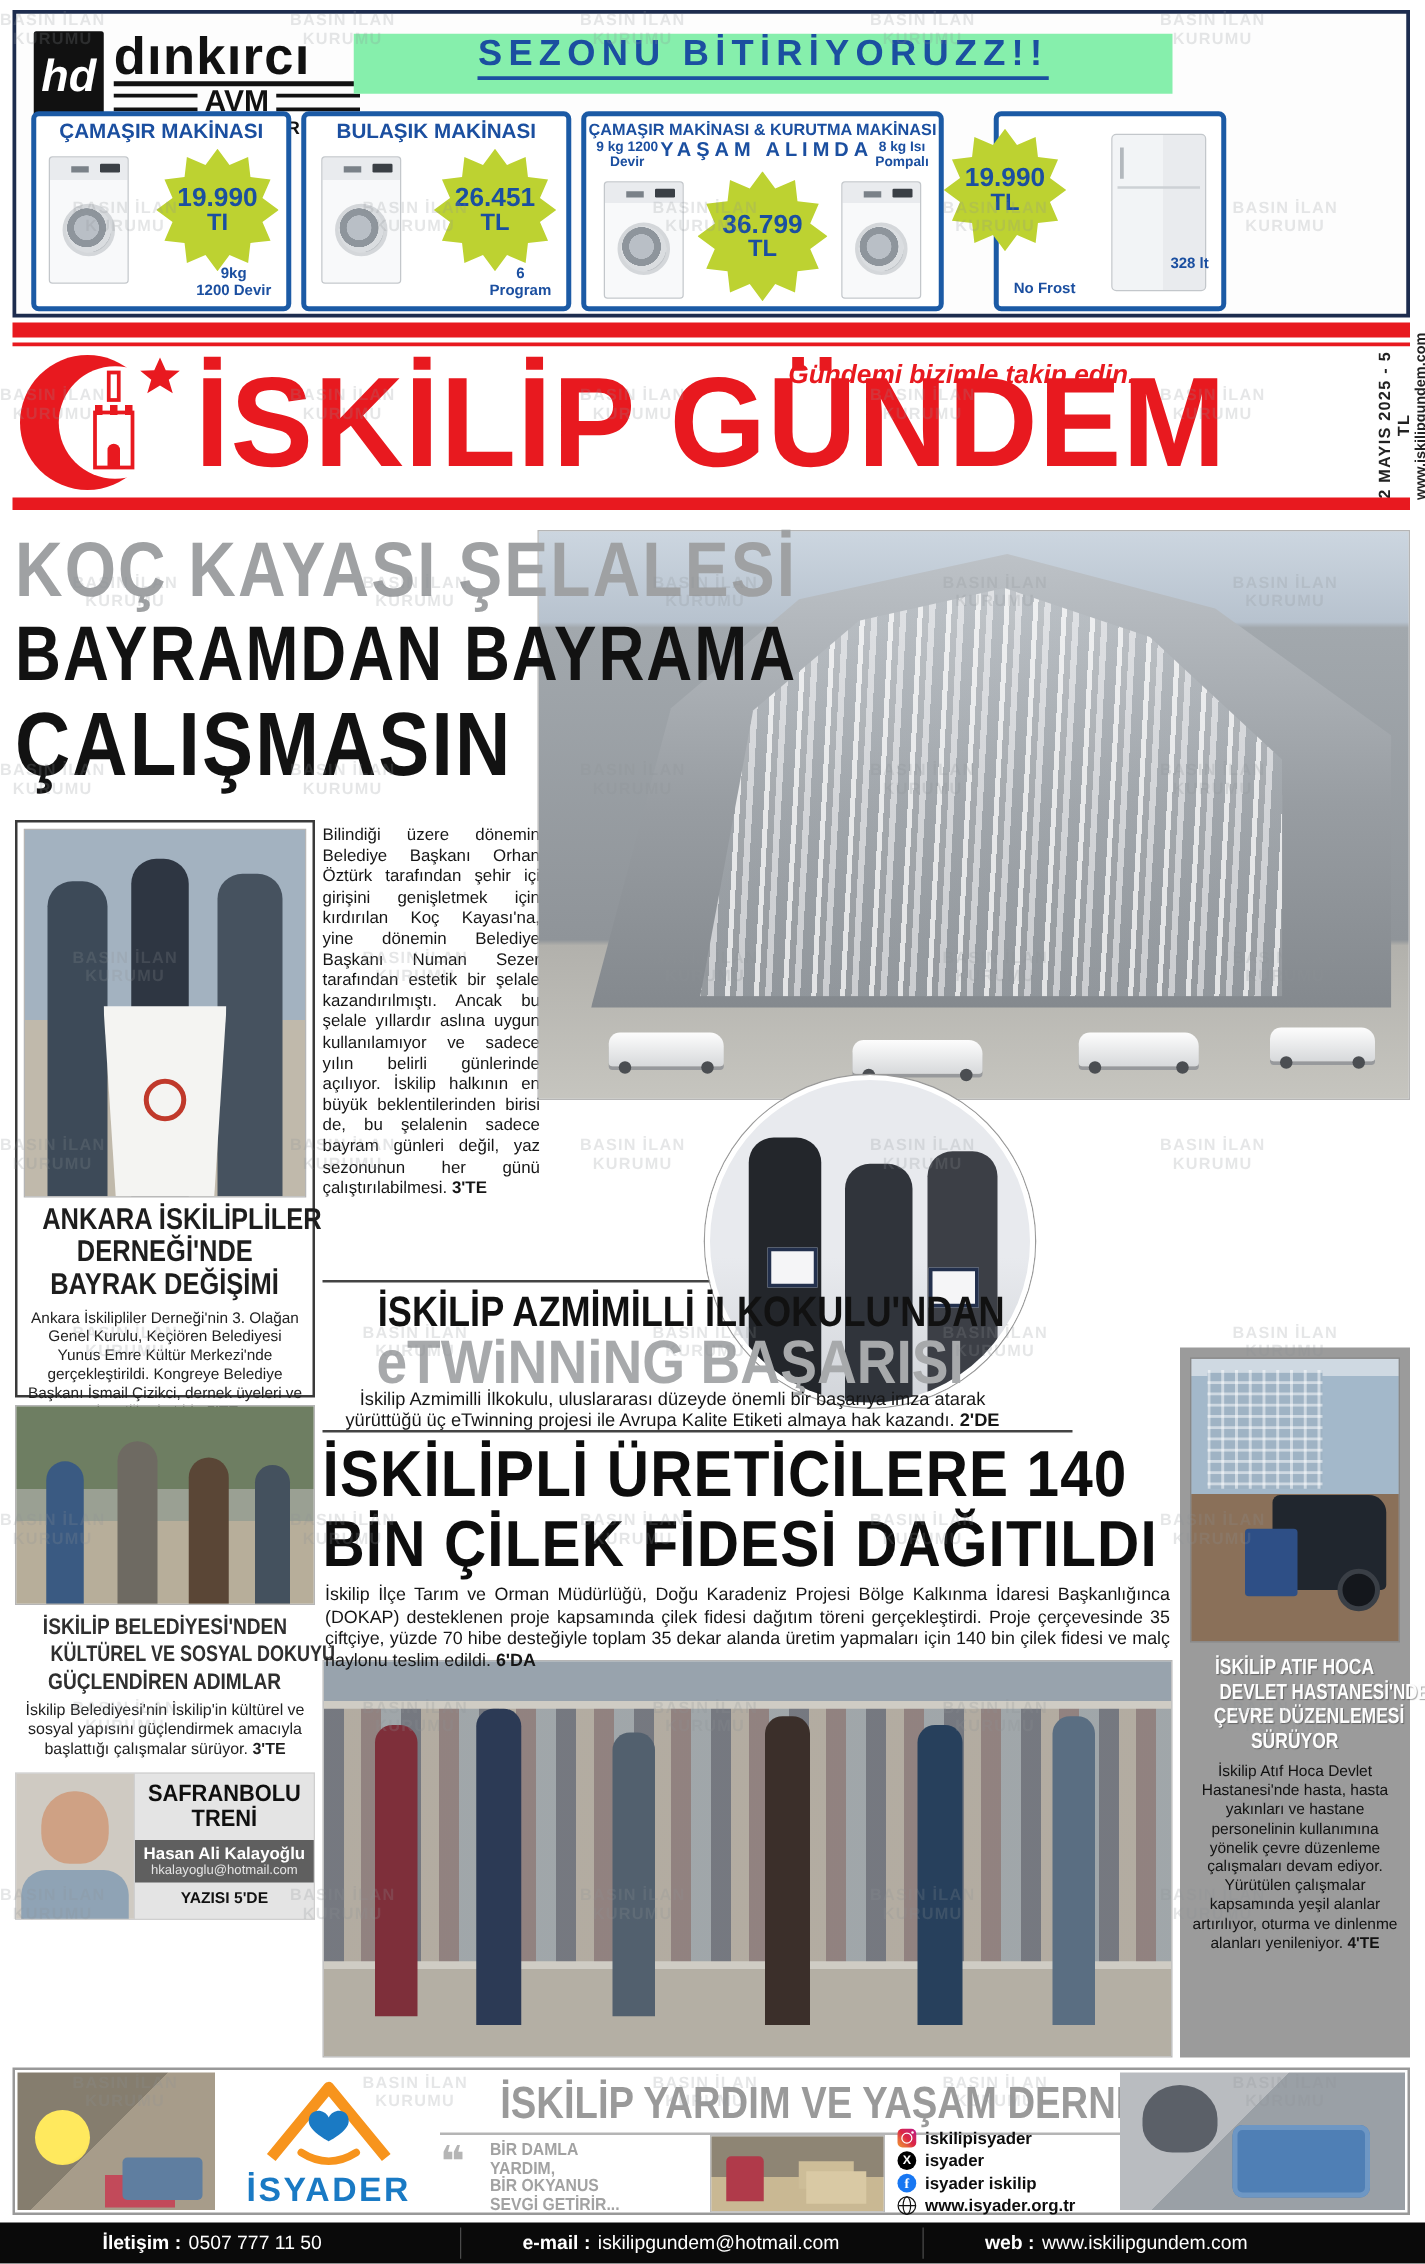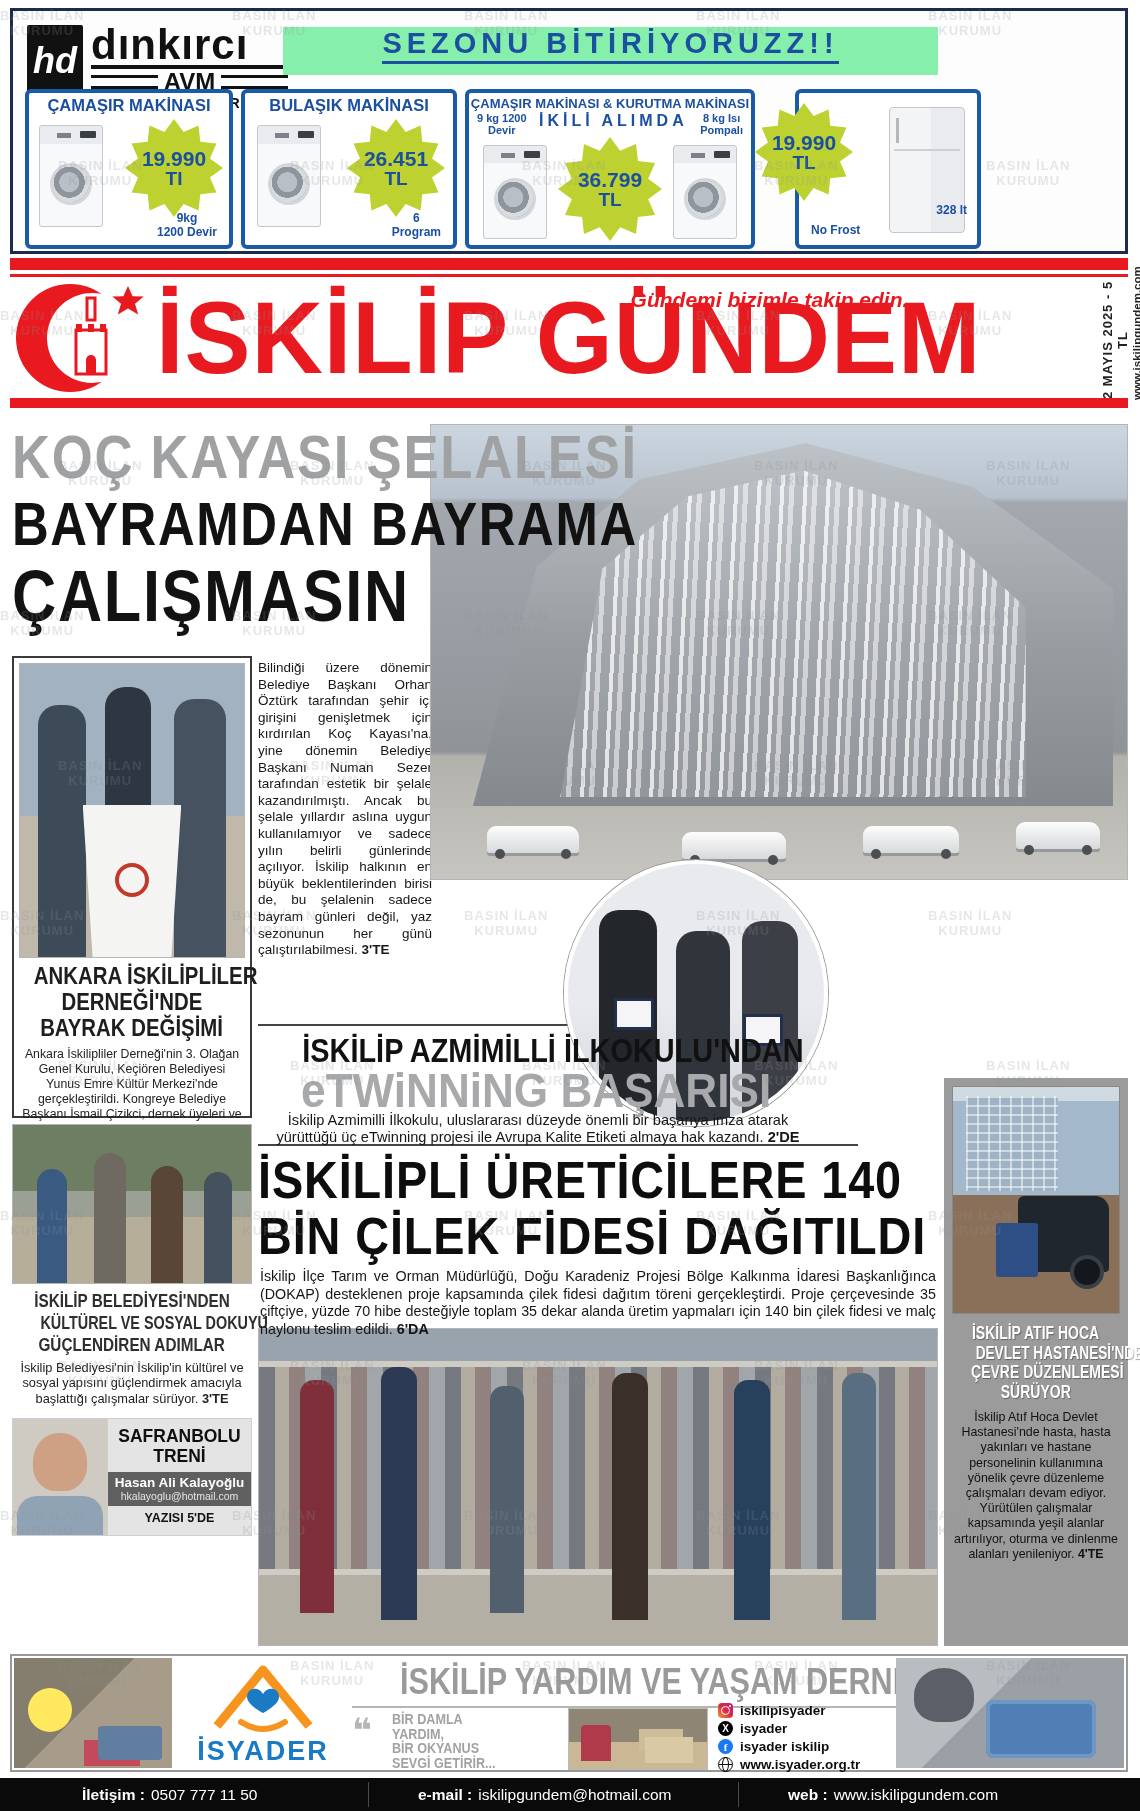--- a/index.html
+++ b/index.html
@@ -263,21 +263,21 @@
       </div>
     </div>
 
     <div class="pbox" style="left:452px;width:290px;">
       <div class="ptitle" style="font-size:13px;">ÇAMAŞIR MAKİNASI &amp; KURUTMA MAKİNASI</div>
       <div class="p3row">
         <div class="p3spec">
           <div>9 kg 1200</div>
             <div>Devir</div>
         </div>
-        <div class="ikili">İKİLİ ALIMDA</div>
+        <div class="ikili">YAŞAM ALIMDA</div>
         <div class="p3spec">
           <div>8 kg Isı</div>
             <div>Pompalı</div>
         </div>
       </div>
       <div class="machine" style="position:absolute;left:14px;bottom:6px;width:62px;height:92px;"></div>
       <div class="machine" style="position:absolute;right:14px;bottom:6px;width:62px;height:92px;"></div>
       <div class="star" style="left:50%;transform:translateX(-50%);top:44px;width:104px;height:104px;">
         <span class="price">36.799</span>
         <span class="cur">TL</span>

